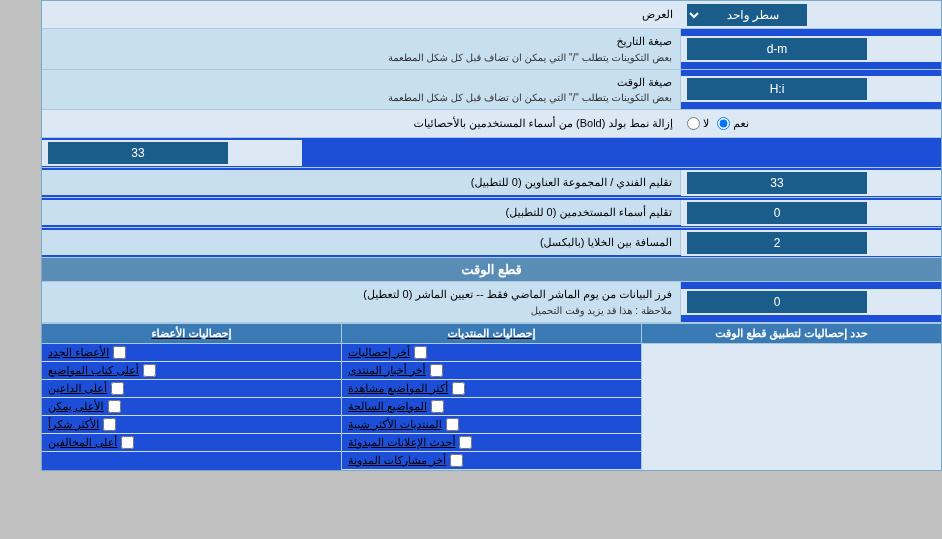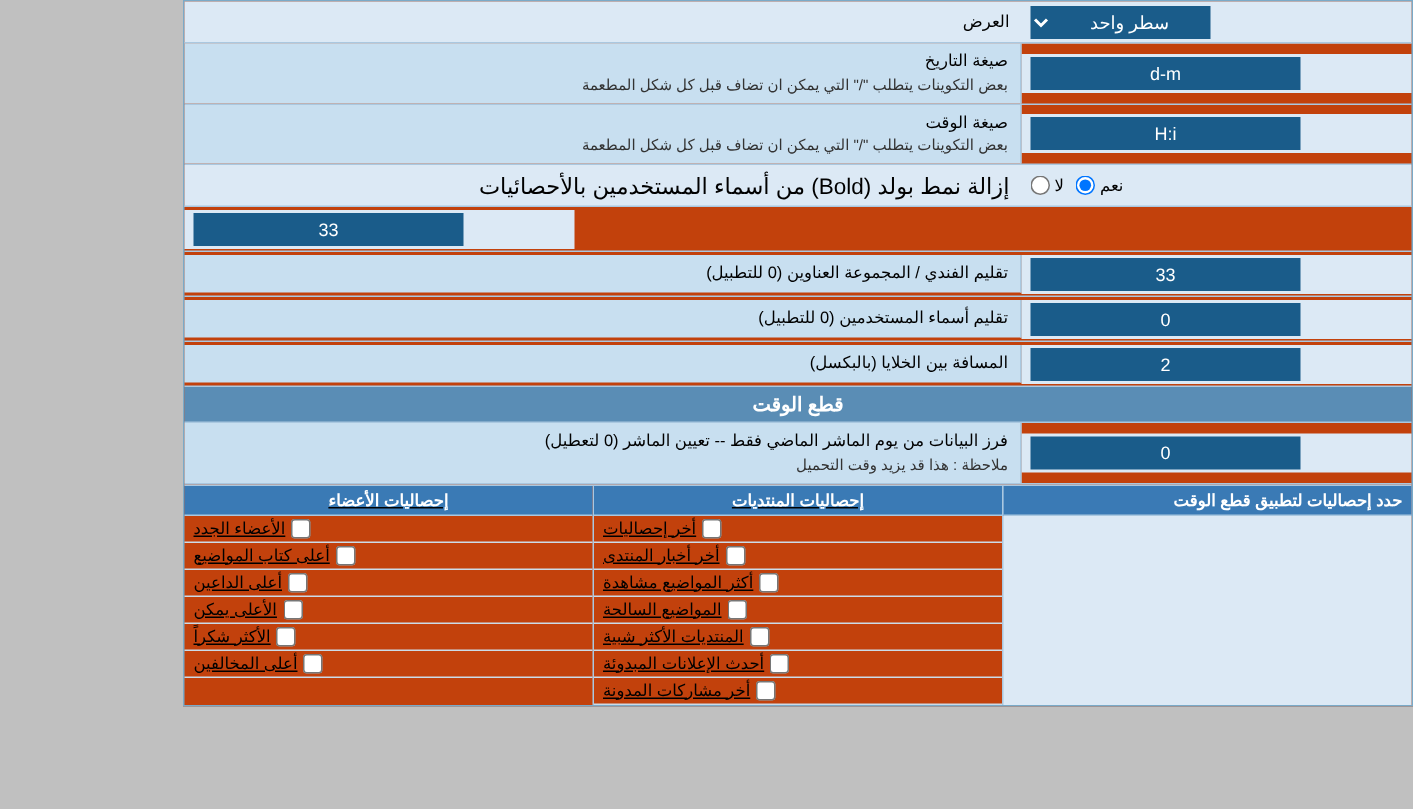--- a/index.html
+++ b/index.html
@@ -5,22 +5,22 @@
     * { box-sizing: border-box; margin: 0; padding: 0; }
     body {
       font-family: Arial, Tahoma, sans-serif;
       font-size: 12px;
       direction: rtl;
       background: #c0c0c0;
       width: 942px;
       min-height: 539px;
     }
     .main-container {
-      width: 820px;
-      background: #c2410c;
+      width: 901px;
+      background: #1d4ed8;
       border: 1px solid #7aaac8;
     }
     .row {
       display: flex;
       flex-direction: row-reverse;
       border-bottom: 1px solid #aac8e0;
       align-items: center;
       min-height: 30px;
     }
     .row-label {
@@ -99,21 +99,21 @@
       align-items: center;
       border-bottom: 1px solid #aac8e0;
       min-height: 28px;
       background: #dce9f5;
     }
     .radio-label {
       flex: 1;
       padding: 4px 8px;
       text-align: right;
       color: #000;
-      font-size: 15px;
+      font-size: 11px;
     }
     .radio-area {
       width: 260px;
       display: flex;
       align-items: center;
       justify-content: flex-end;
       gap: 8px;
       padding: 2px 6px;
     }
     .radio-option {
@@ -161,21 +161,21 @@
       margin: 0;
     }
     .stats-left-col {
       flex: 1;
       border-left: 1px solid #aac8e0;
       background: #dce9f5;
     }
     .stats-left-header {
       background: #3a7ab5;
       color: #fff;
-      text-align: right;
+      text-align: center;
       padding: 3px 6px;
       font-size: 11px;
       font-weight: bold;
       border-bottom: 1px solid #aac8e0;
     }
     .note-text {
       font-size: 10px;
       color: #333;
     }
   </style>

